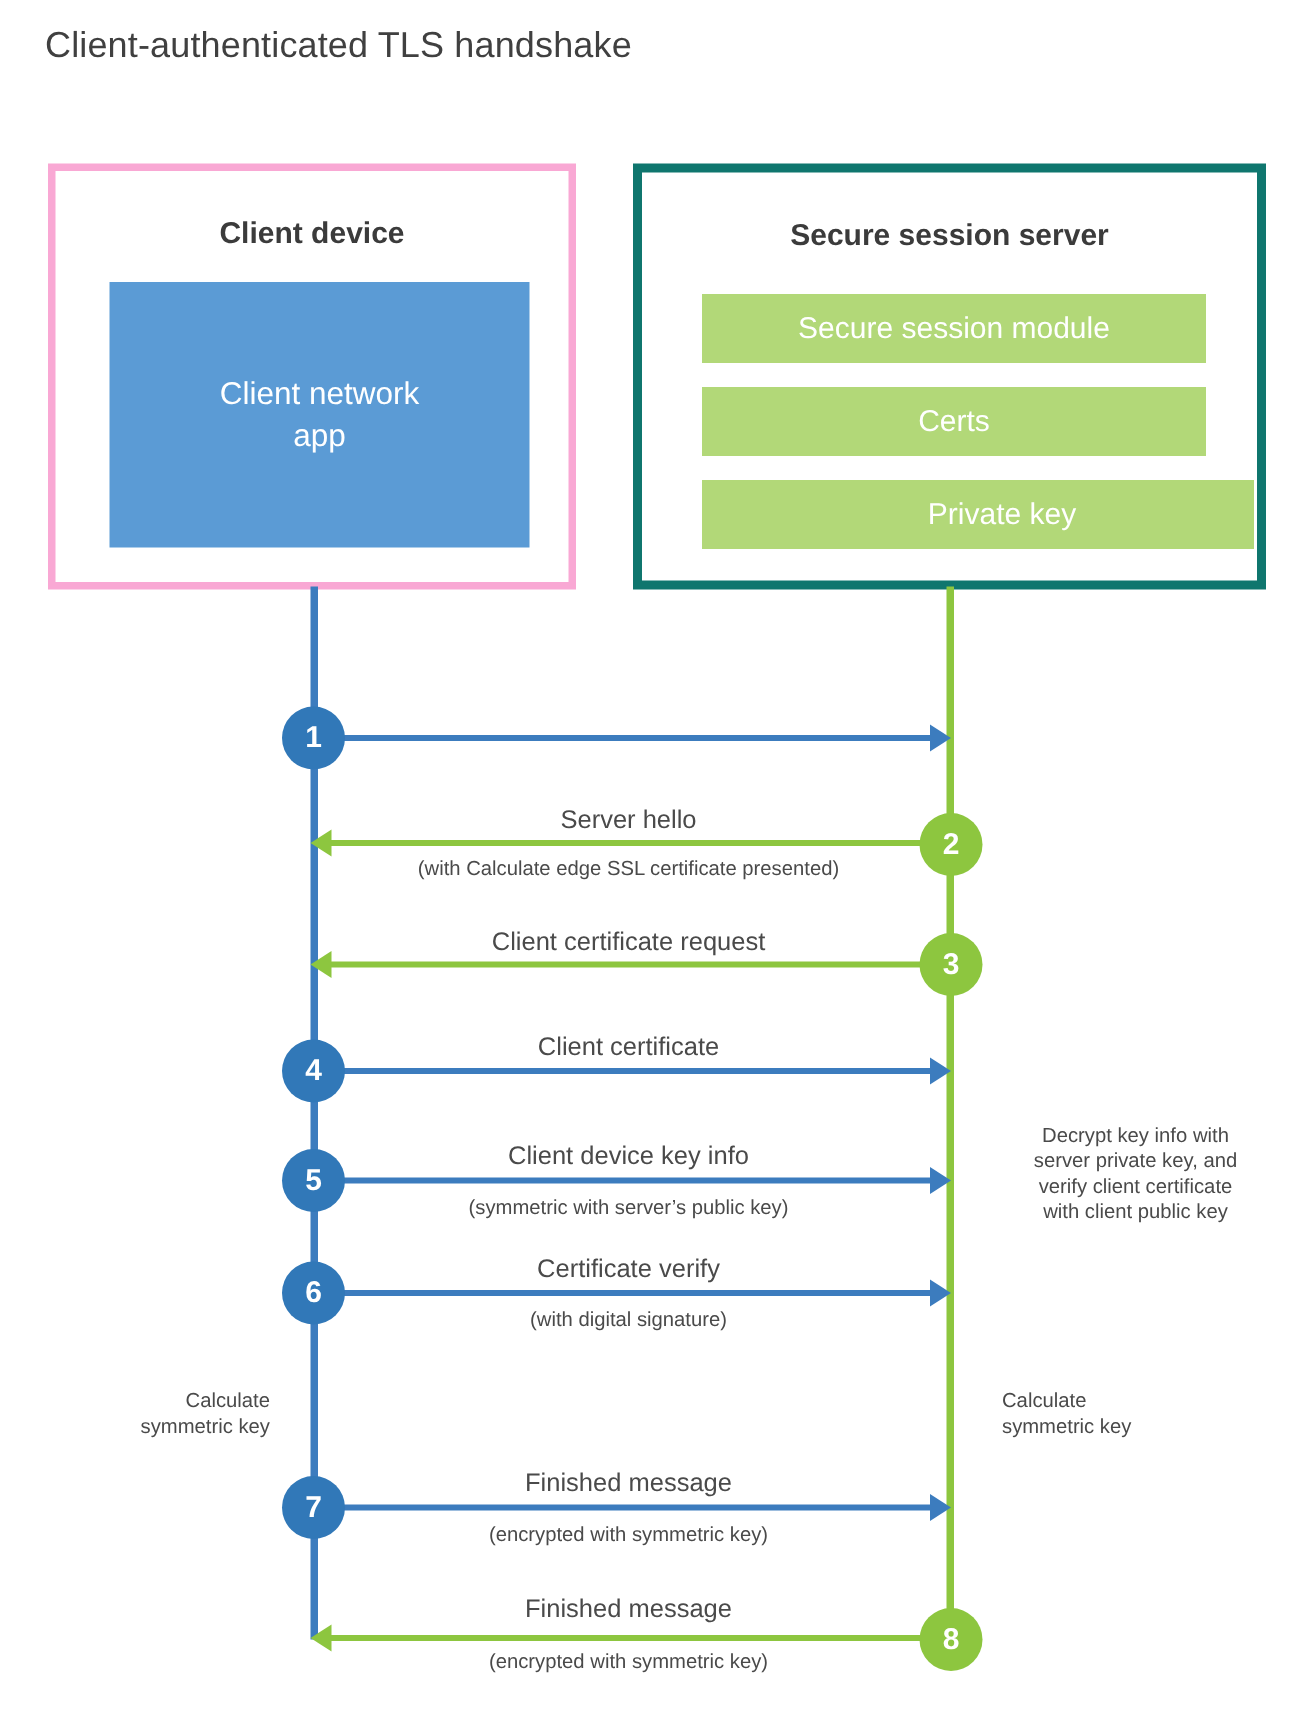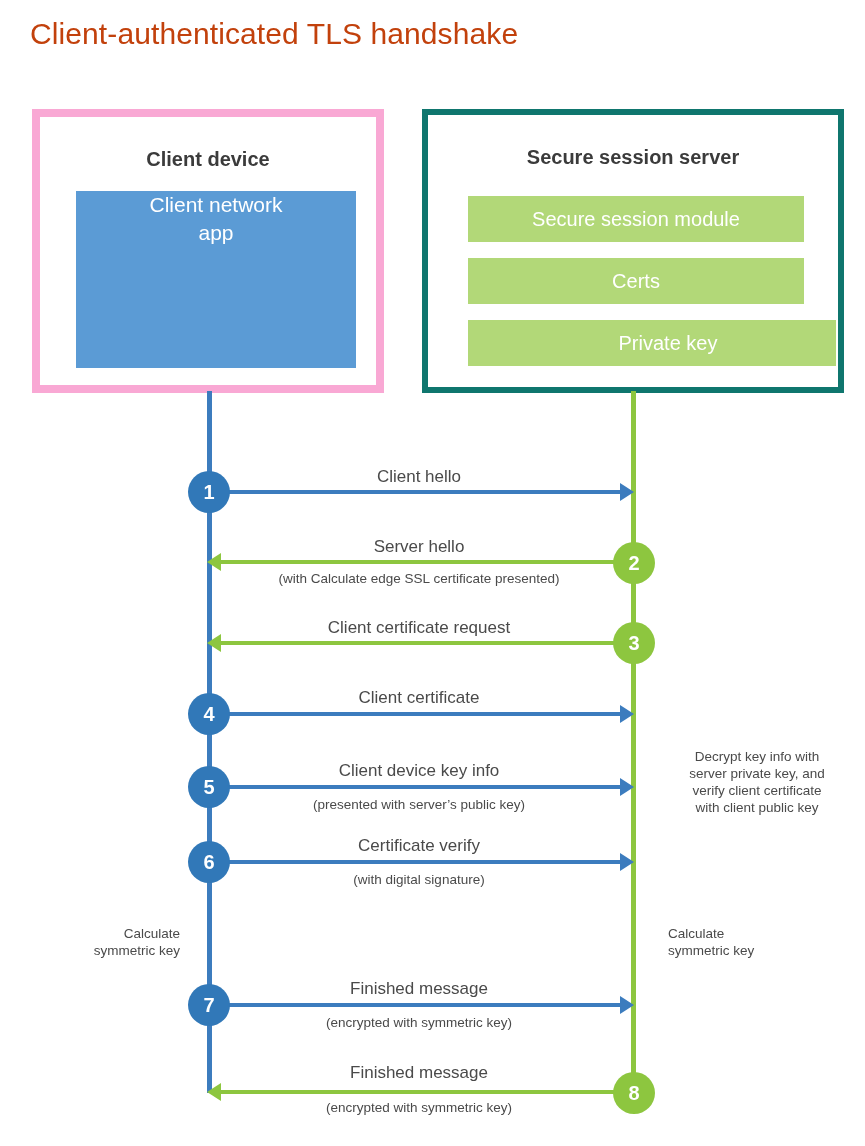--- a/index.html
+++ b/index.html
@@ -17,39 +17,39 @@
     height: 1146px;
     overflow: hidden;
     background: #ffffff;
   }
 
   
   #diagram-title {
     position: absolute;
     left: 30px;
     top: 17px;
-    font-size: 30px;
-    font-weight: 400;
-    color: #c2410c;
+    font-size: 24px;
+    font-weight: 400;
+    color: #404040;
     letter-spacing: 0.1px;
     white-space: nowrap;
   }
 
   
   .panel {
     position: absolute;
     background: #ffffff;
     box-sizing: border-box;
   }
   #client-panel {
     left: 32px;
     top: 109px;
     width: 352px;
     height: 284px;
-    border: 8px solid #f9a8d4;
+    border: 5px solid #f9a8d4;
   }
   #server-panel {
     left: 422px;
     top: 109px;
     width: 422px;
     height: 284px;
     border: 6px solid #0f766e;
   }
   .panel-title {
     position: absolute;
@@ -64,21 +64,21 @@
 
   
   #client-app-box {
     position: absolute;
     left: 36px;
     top: 74px;
     width: 280px;
     height: 177px;
     background: #5b9bd5;
     display: flex;
-    align-items: flex-start;
+    align-items: center;
     justify-content: center;
   }
   #client-app-label {
     color: #ffffff;
     font-size: 21px;
     line-height: 28px;
     text-align: center;
     font-weight: 400;
   }
 
@@ -230,21 +230,20 @@
   </div>
 
   <div class="lifeline" id="lifeline-client"></div>
   <div class="lifeline" id="lifeline-server"></div>
 
   <div class="arrow-line blue" style="left:207px; top:490px; width:419px;"></div>
   <div class="arrow-head right blue" style="left:620px; top:483px;"></div>
   <div class="step-circle blue" style="left:188px; top:471px;">
     <span>1</span>
   </div>
-  <div class="step-label" style="left:209px; top:467px; width:420px;">Client hello</div>
 
   <div class="arrow-line green" style="left:216px; top:560px; width:418px;"></div>
   <div class="arrow-head left green" style="left:207px; top:553px;"></div>
   <div class="step-circle green" style="left:613px; top:542px;">
     <span>2</span>
   </div>
   <div class="step-label" style="left:209px; top:537px; width:420px;">Server hello</div>
   <div class="step-sublabel" style="left:209px; top:571px; width:420px;">(with Calculate edge SSL certificate presented)</div>
 
   <div class="arrow-line green" style="left:216px; top:641px; width:418px;"></div>
@@ -260,21 +259,21 @@
     <span>4</span>
   </div>
   <div class="step-label" style="left:209px; top:688px; width:420px;">Client certificate</div>
 
   <div class="arrow-line blue" style="left:207px; top:785px; width:419px;"></div>
   <div class="arrow-head right blue" style="left:620px; top:778px;"></div>
   <div class="step-circle blue" style="left:188px; top:766px;">
     <span>5</span>
   </div>
   <div class="step-label" style="left:209px; top:761px; width:420px;">Client device key info</div>
-  <div class="step-sublabel" style="left:209px; top:797px; width:420px;">(presented with server’s public key)</div>
+  <div class="step-sublabel" style="left:209px; top:797px; width:420px;">(symmetric with server’s public key)</div>
 
   <div class="arrow-line blue" style="left:207px; top:860px; width:419px;"></div>
   <div class="arrow-head right blue" style="left:620px; top:853px;"></div>
   <div class="step-circle blue" style="left:188px; top:841px;">
     <span>6</span>
   </div>
   <div class="step-label" style="left:209px; top:836px; width:420px;">Certificate verify</div>
   <div class="step-sublabel" style="left:209px; top:872px; width:420px;">(with digital signature)</div>
 
   <div class="arrow-line blue" style="left:207px; top:1003px; width:419px;"></div>

